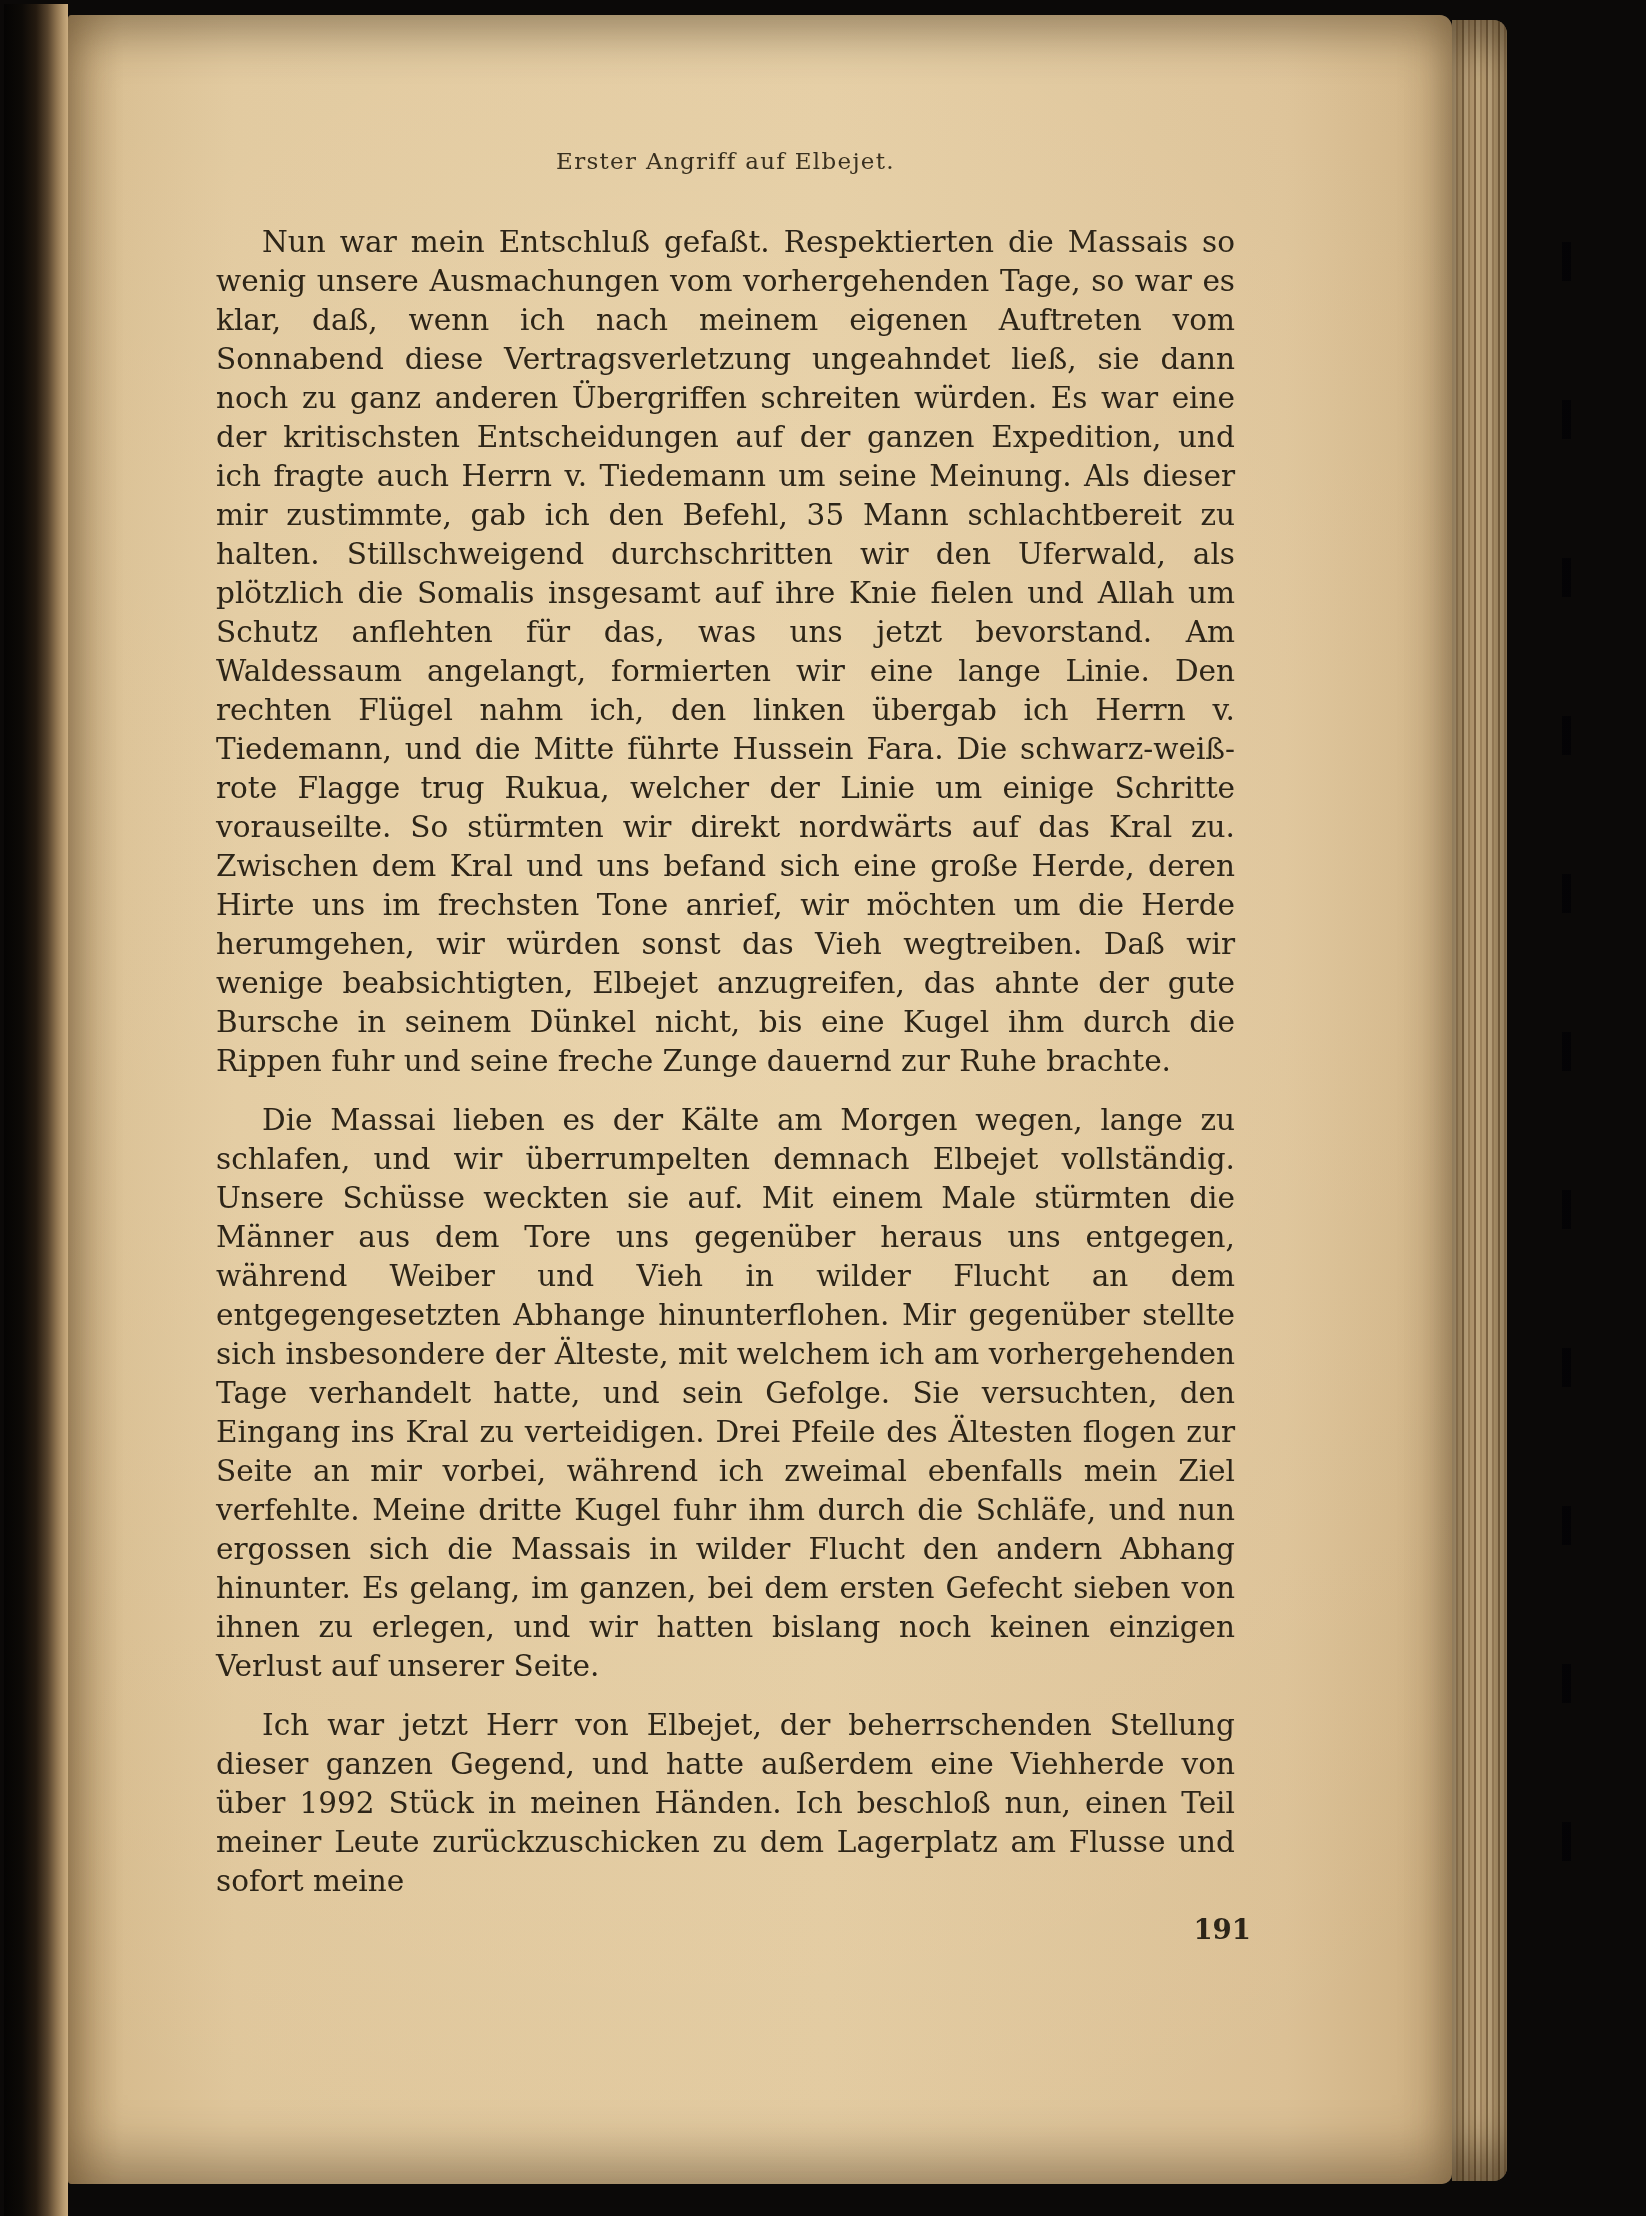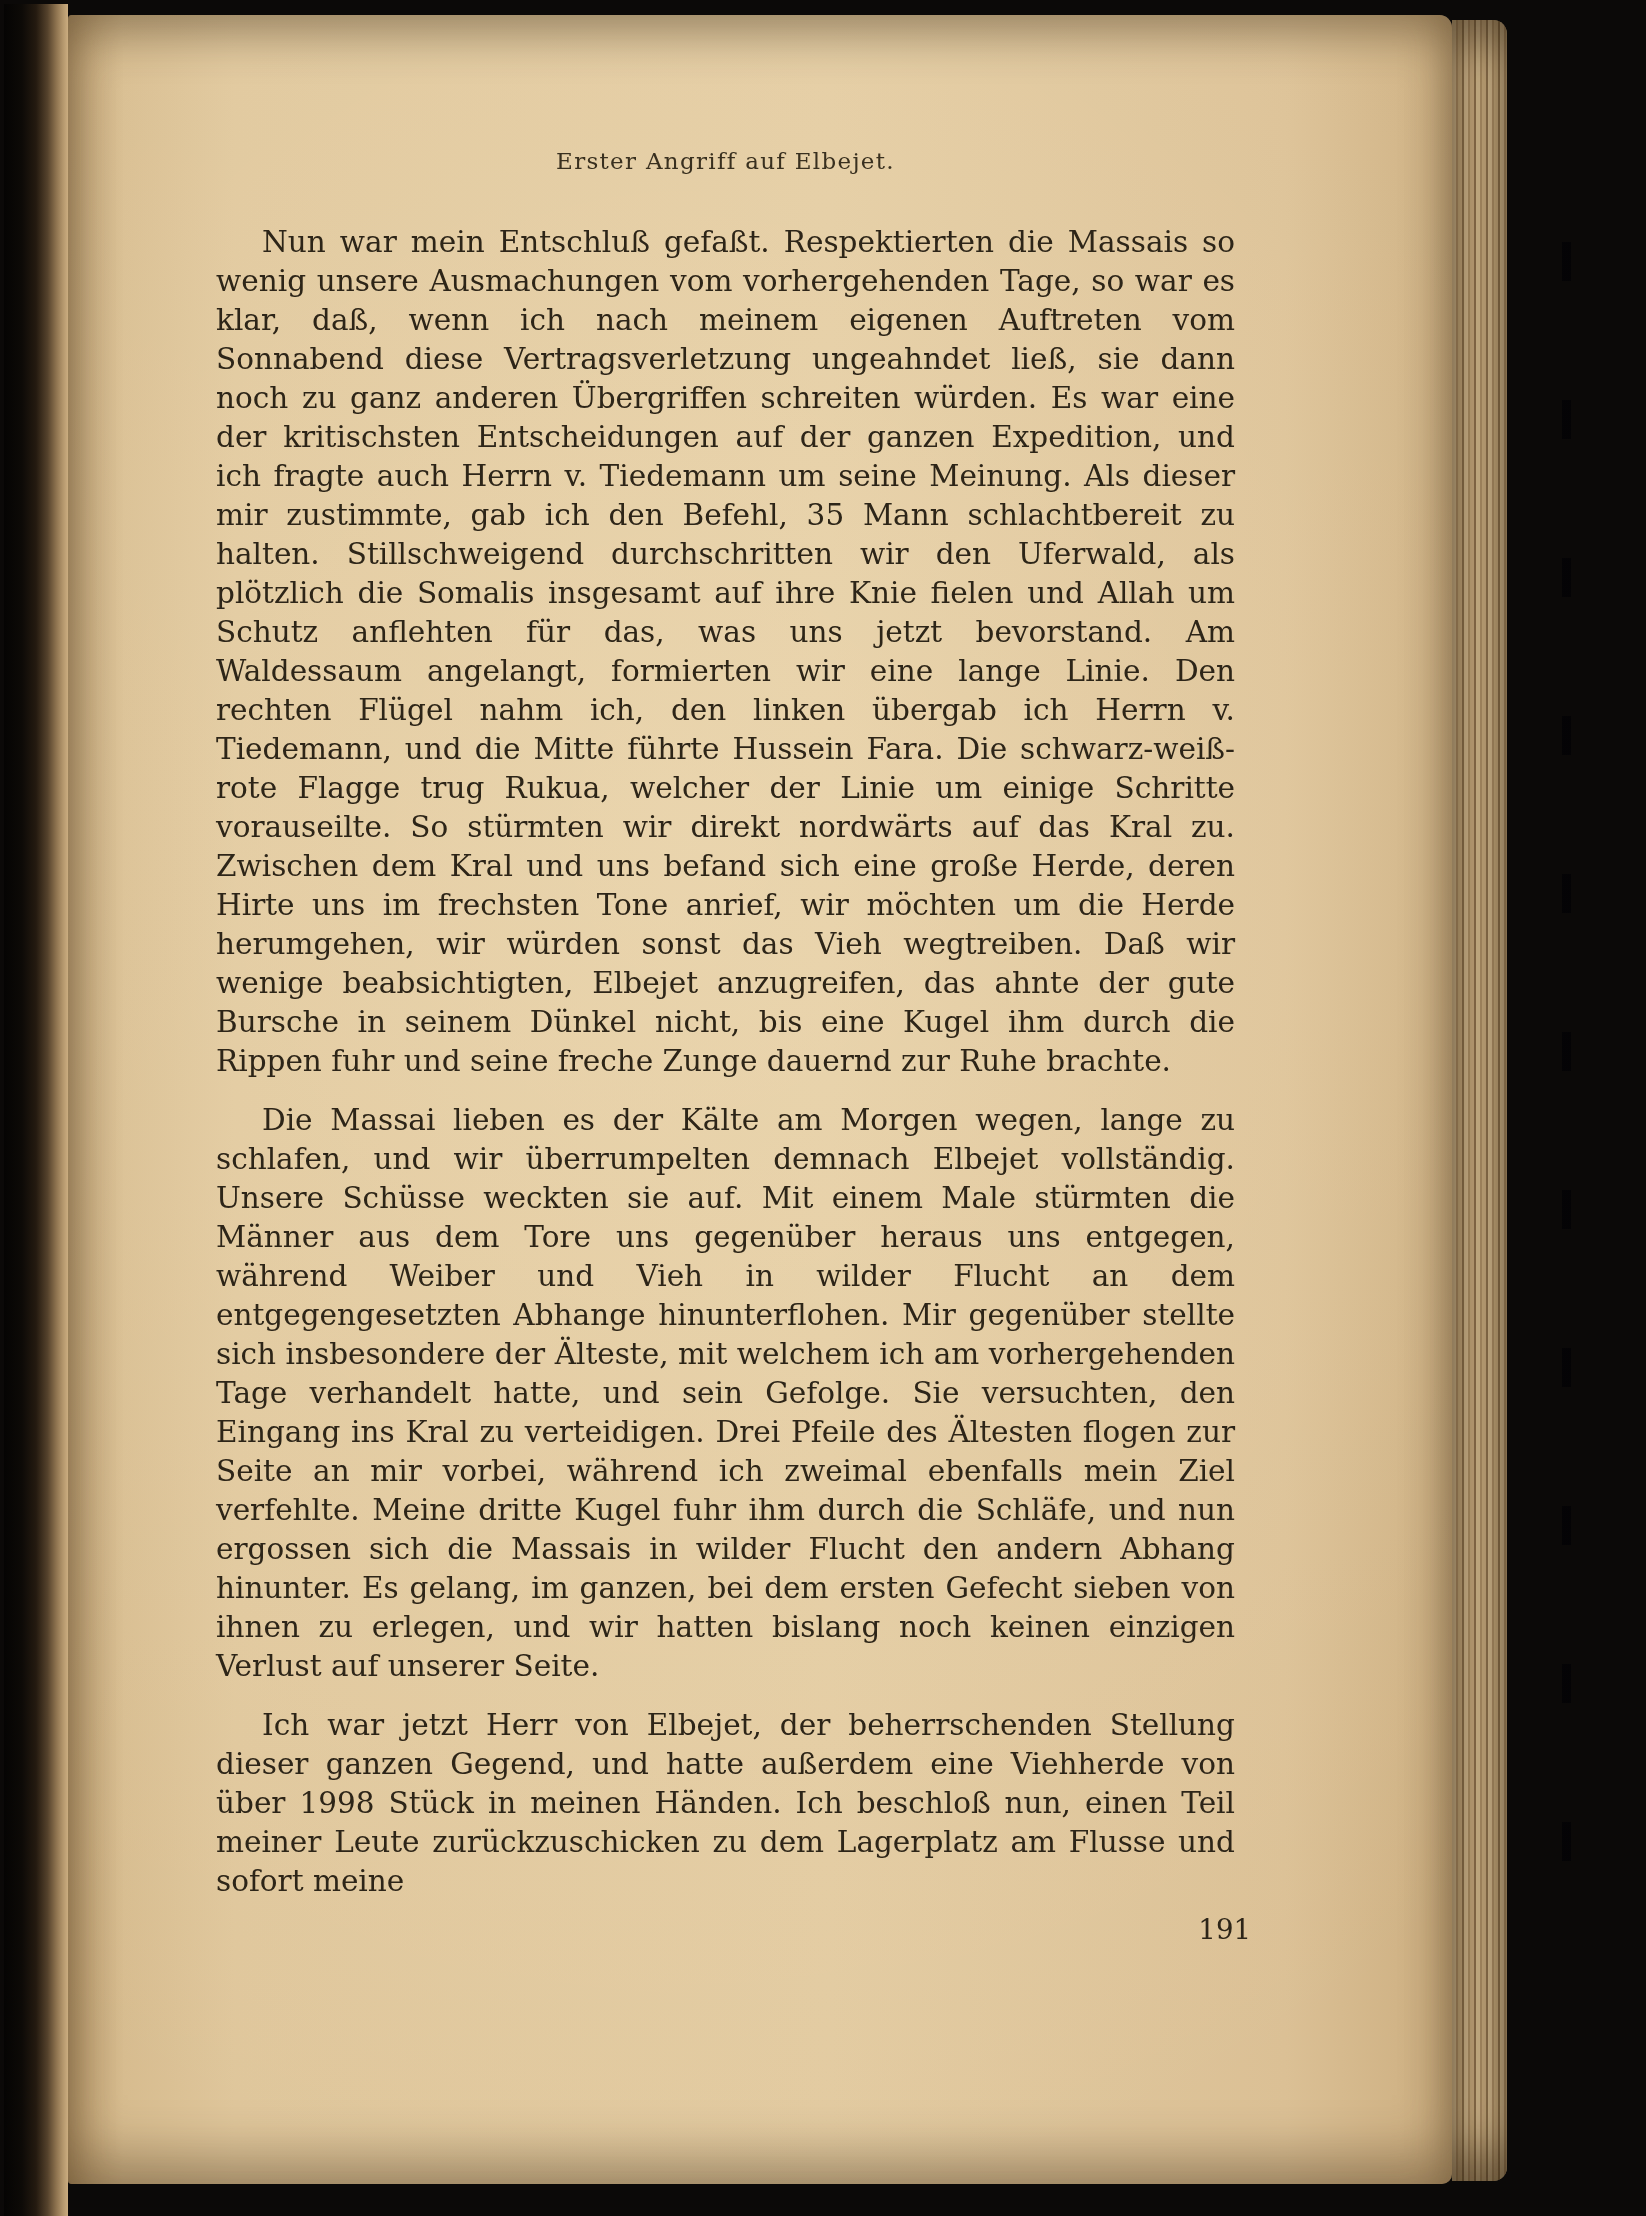--- a/index.html
+++ b/index.html
@@ -38,21 +38,21 @@
 
   .text-block {
     position:absolute; left:128px; top:188px; width:1059px;
     color:#2d2518; font-size:29.5px; line-height:39px;
     text-align:justify; text-justify:inter-word;
   }
   .para { text-indent:46px; margin:12px; }
 
   .page-number {
     position:absolute; left:128px; top:1894px; width:1059px;
-    text-align:right; font-weight:normal; font-size:27.6px; color:#2d2518;
+    text-align:right; font-weight:bold; font-size:27.6px; color:#2d2518;
   }
 
   
   .page-stack {
     position:absolute; left:1448px; top:16.3px; width:55px; height:2161px;
     background:repeating-linear-gradient(90deg,
       #d9bf93 0 4.4px, #b2946a 4.4px 6.3px, #cbae81 6.3px 10px, #8f744f 10px 12px);
     border-radius:0 13.8px 13.8px 0;
     box-shadow: inset 0 25px 38px rgba(40,26,10,0.45), inset 0 -31px 44px rgba(40,26,10,0.5);
   }
@@ -78,21 +78,21 @@
 <div class="scene">
 
   <div class="left-edge"></div>
 
   <div class="page">
     <div class="running-header">Erster Angriff auf Elbejet.</div>
 
     <div class="text-block">
       <p class="para">Nun war mein Entschluß gefaßt. Respektierten die Massais so wenig unsere Ausmachungen vom vorhergehenden Tage, so war es klar, daß, wenn ich nach meinem eigenen Auftreten vom Sonnabend diese Vertragsverletzung ungeahndet ließ, sie dann noch zu ganz anderen Übergriffen schreiten würden. Es war eine der kritischsten Entscheidungen auf der ganzen Expedition, und ich fragte auch Herrn v. Tiedemann um seine Meinung. Als dieser mir zustimmte, gab ich den Befehl, 35 Mann schlachtbereit zu halten. Stillschweigend durchschritten wir den Uferwald, als plötzlich die Somalis insgesamt auf ihre Knie fielen und Allah um Schutz anflehten für das, was uns jetzt bevorstand. Am Waldessaum angelangt, formierten wir eine lange Linie. Den rechten Flügel nahm ich, den linken übergab ich Herrn v. Tiedemann, und die Mitte führte Hussein Fara. Die schwarz-weiß-rote Flagge trug Rukua, welcher der Linie um einige Schritte vorauseilte. So stürmten wir direkt nordwärts auf das Kral zu. Zwischen dem Kral und uns befand sich eine große Herde, deren Hirte uns im frechsten Tone anrief, wir möchten um die Herde herumgehen, wir würden sonst das Vieh wegtreiben. Daß wir wenige beabsichtigten, Elbejet anzugreifen, das ahnte der gute Bursche in seinem Dünkel nicht, bis eine Kugel ihm durch die Rippen fuhr und seine freche Zunge dauernd zur Ruhe brachte.</p>
       <p class="para">Die Massai lieben es der Kälte am Morgen wegen, lange zu schlafen, und wir überrumpelten demnach Elbejet vollständig. Unsere Schüsse weckten sie auf. Mit einem Male stürmten die Männer aus dem Tore uns gegenüber heraus uns entgegen, während Weiber und Vieh in wilder Flucht an dem entgegengesetzten Abhange hinunterflohen. Mir gegenüber stellte sich insbesondere der Älteste, mit welchem ich am vorhergehenden Tage verhandelt hatte, und sein Gefolge. Sie versuchten, den Eingang ins Kral zu verteidigen. Drei Pfeile des Ältesten flogen zur Seite an mir vorbei, während ich zweimal ebenfalls mein Ziel verfehlte. Meine dritte Kugel fuhr ihm durch die Schläfe, und nun ergossen sich die Massais in wilder Flucht den andern Abhang hinunter. Es gelang, im ganzen, bei dem ersten Gefecht sieben von ihnen zu erlegen, und wir hatten bislang noch keinen einzigen Verlust auf unserer Seite.</p>
-      <p class="para">Ich war jetzt Herr von Elbejet, der beherrschenden Stellung dieser ganzen Gegend, und hatte außerdem eine Viehherde von über 1998 Stück in meinen Händen. Ich beschloß nun, einen Teil meiner Leute zurückzuschicken zu dem Lagerplatz am Flusse und sofort meine</p>
+      <p class="para">Ich war jetzt Herr von Elbejet, der beherrschenden Stellung dieser ganzen Gegend, und hatte außerdem eine Viehherde von über 1992 Stück in meinen Händen. Ich beschloß nun, einen Teil meiner Leute zurückzuschicken zu dem Lagerplatz am Flusse und sofort meine</p>
     </div>
 
     <div class="page-number">191</div>
   </div>
 
   <div class="page-stack"></div>
 
   <div class="cover">
     <div class="stitches"></div>
   </div>

